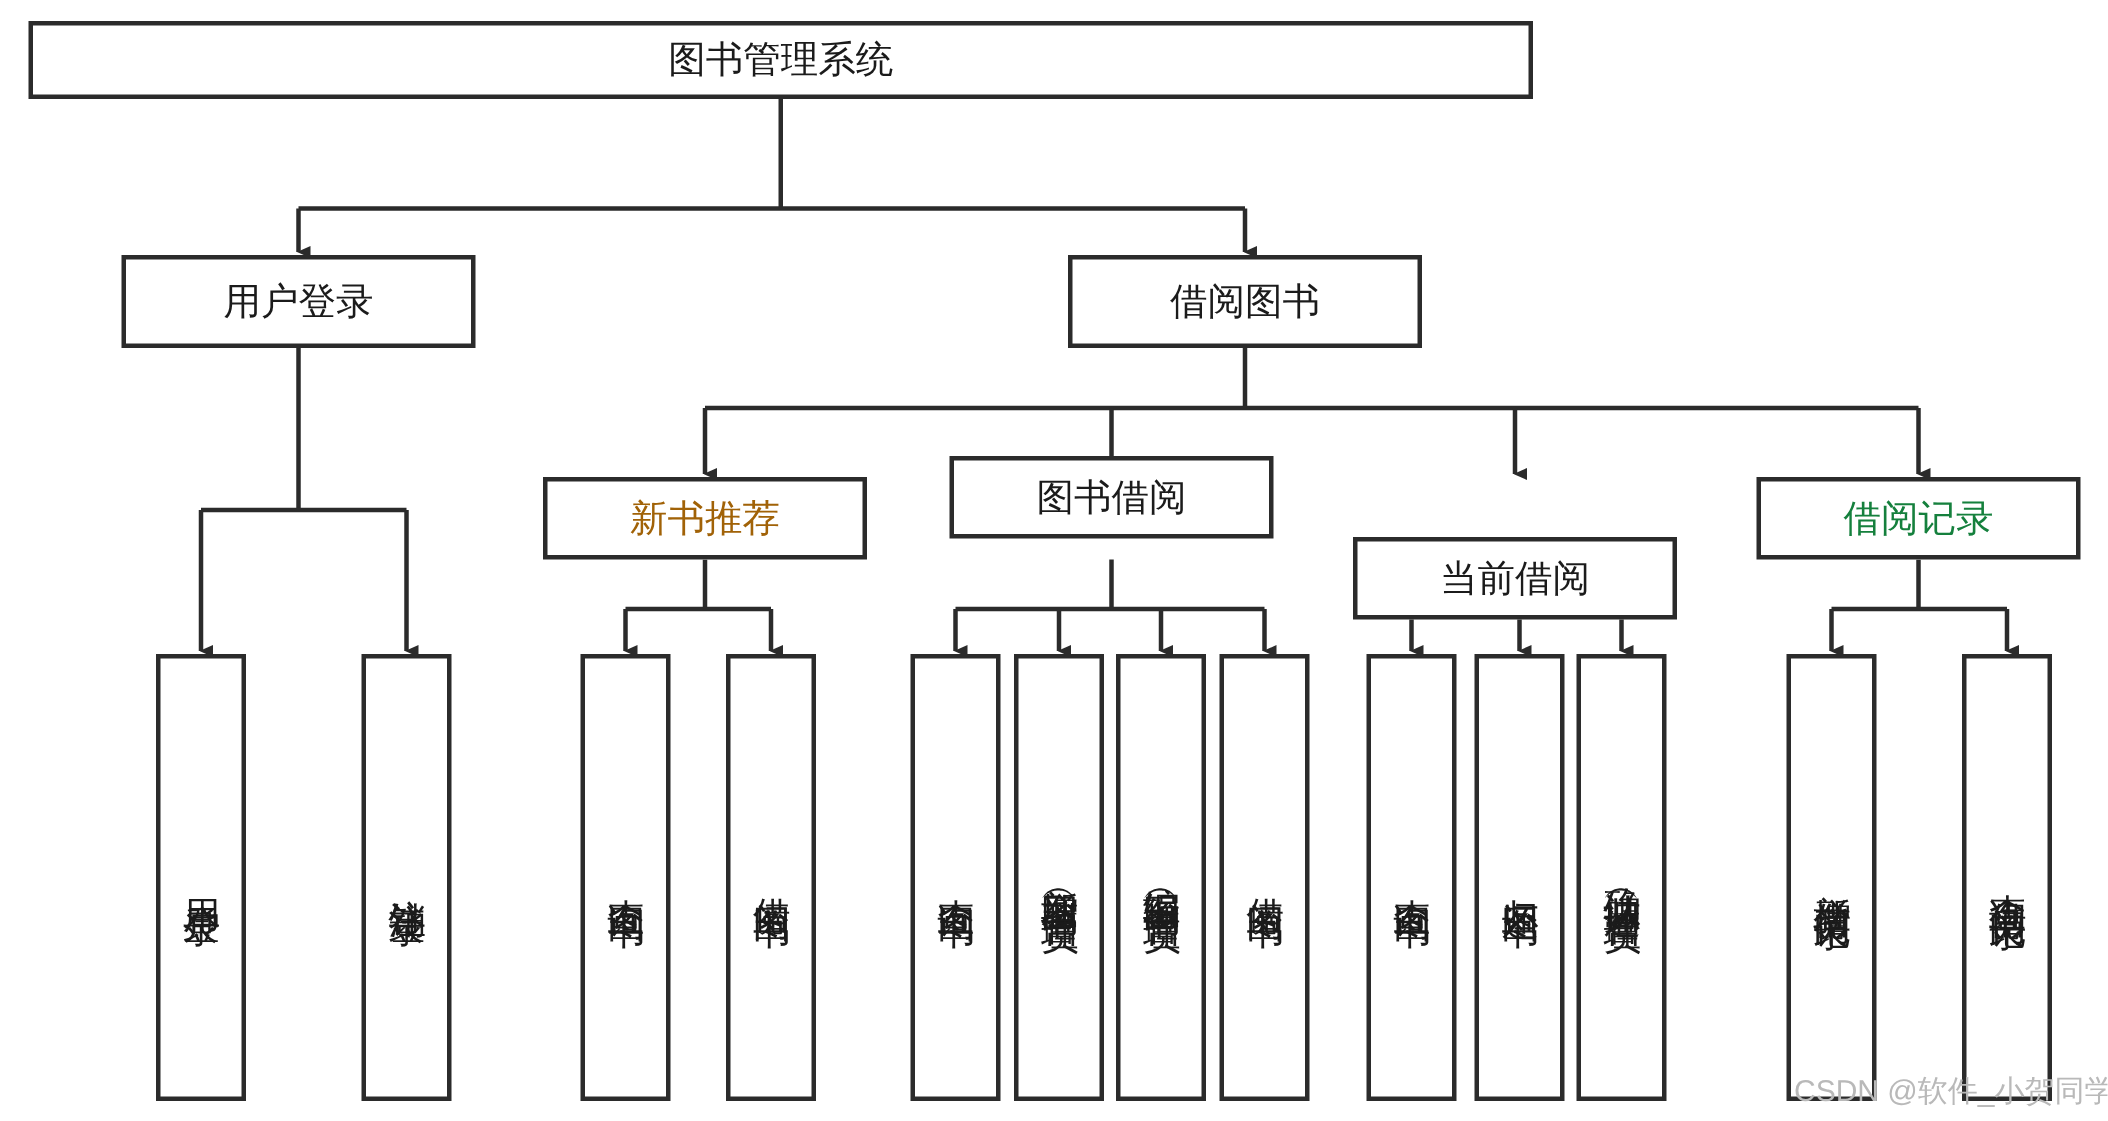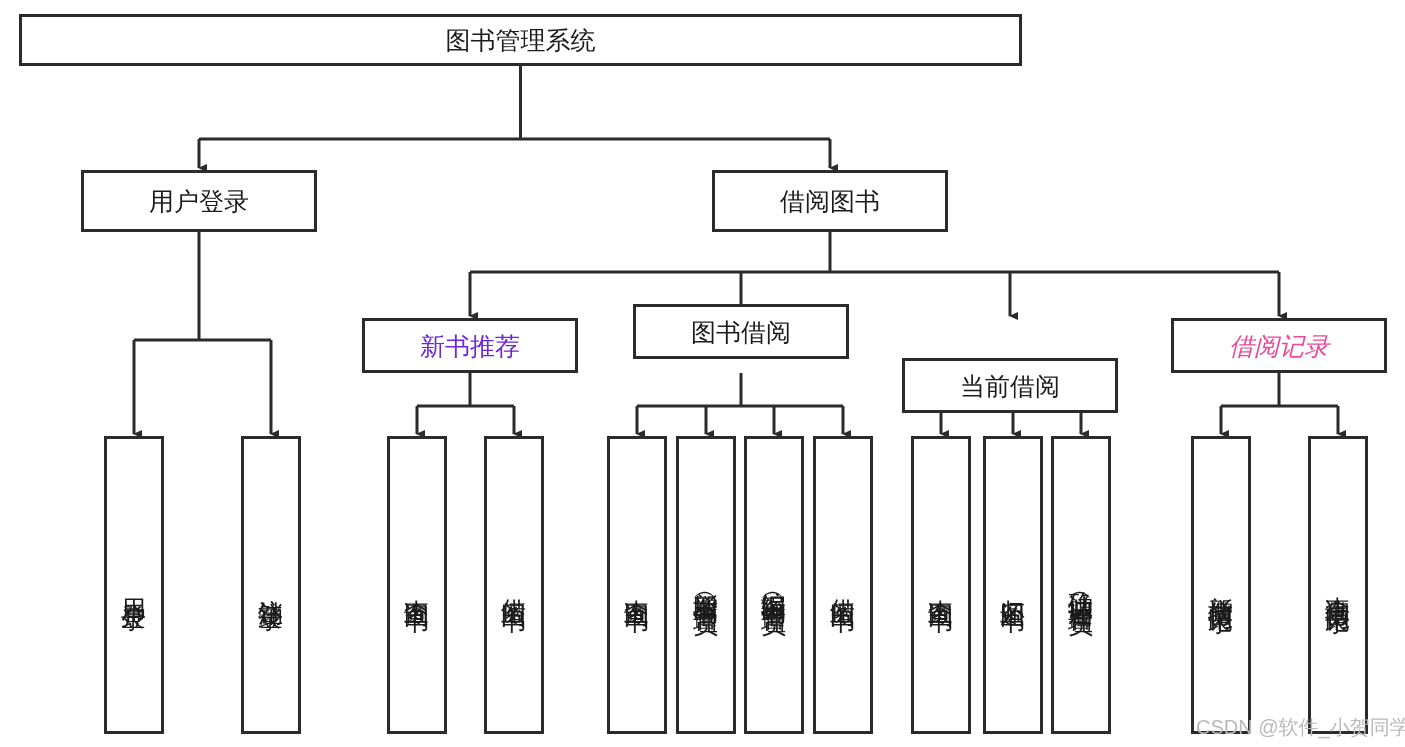--- a/index.html
+++ b/index.html
@@ -112,30 +112,30 @@
       <div class="node horizontal root" style="left: 19px; top: 14px; width: 1003px; height: 52px; border-color: rgb(43, 43, 43); background: rgb(255, 255, 255);">
         <span class="node-label" style="color: rgb(27, 27, 27);">图书管理系统</span>
       </div>
       <div class="node horizontal" style="left: 81px; top: 170px; width: 236px; height: 62px; border-color: rgb(43, 43, 43); background: rgb(255, 255, 255);">
         <span class="node-label" style="color: rgb(27, 27, 27);">用户登录</span>
       </div>
       <div class="node horizontal" style="left: 712px; top: 170px; width: 236px; height: 62px; border-color: rgb(43, 43, 43); background: rgb(255, 255, 255);">
         <span class="node-label" style="color: rgb(27, 27, 27);">借阅图书</span>
       </div>
       <div class="node horizontal" style="left: 362px; top: 318px; width: 216px; height: 55px; border-color: rgb(43, 43, 43); background: rgb(255, 255, 255);">
-        <span class="node-label" style="color: #6d28d9;">新书推荐</span>
+        <span class="node-label" style="color: #a16207;">新书推荐</span>
       </div>
       <div class="node horizontal" style="left: 633px; top: 304px; width: 216px; height: 55px; border-color: rgb(43, 43, 43); background: rgb(255, 255, 255);">
         <span class="node-label" style="color: rgb(27, 27, 27);">图书借阅</span>
       </div>
       <div class="node horizontal" style="left: 902px; top: 318px; width: 216px; height: 55px; border-color: rgb(43, 43, 43); background: rgb(255, 255, 255); margin-top: 40px;">
         <span class="node-label" style="color: rgb(27, 27, 27);">当前借阅</span>
       </div>
       <div class="node horizontal" style="left: 1171px; top: 318px; width: 216px; height: 55px; border-color: rgb(43, 43, 43); background: rgb(255, 255, 255);">
-        <span class="node-label" style="color: #ec4899; font-style: italic;">借阅记录</span>
+        <span class="node-label" style="color: #15803d;">借阅记录</span>
       </div>
       <div class="node vertical" style="left: 104px; top: 436px; width: 60px; height: 298px; border-color: rgb(43, 43, 43); background: rgb(255, 255, 255);">
         <span class="node-label" style="color: rgb(27, 27, 27);">用户登录</span>
       </div>
       <div class="node vertical" style="left: 241px; top: 436px; width: 60px; height: 298px; border-color: rgb(43, 43, 43); background: rgb(255, 255, 255);">
         <span class="node-label" style="color: rgb(27, 27, 27);">注销登录</span>
       </div>
       <div class="node vertical" style="left: 387px; top: 436px; width: 60px; height: 298px; border-color: rgb(43, 43, 43); background: rgb(255, 255, 255);">
         <span class="node-label" style="color: rgb(27, 27, 27);">查询图书</span>
       </div>

